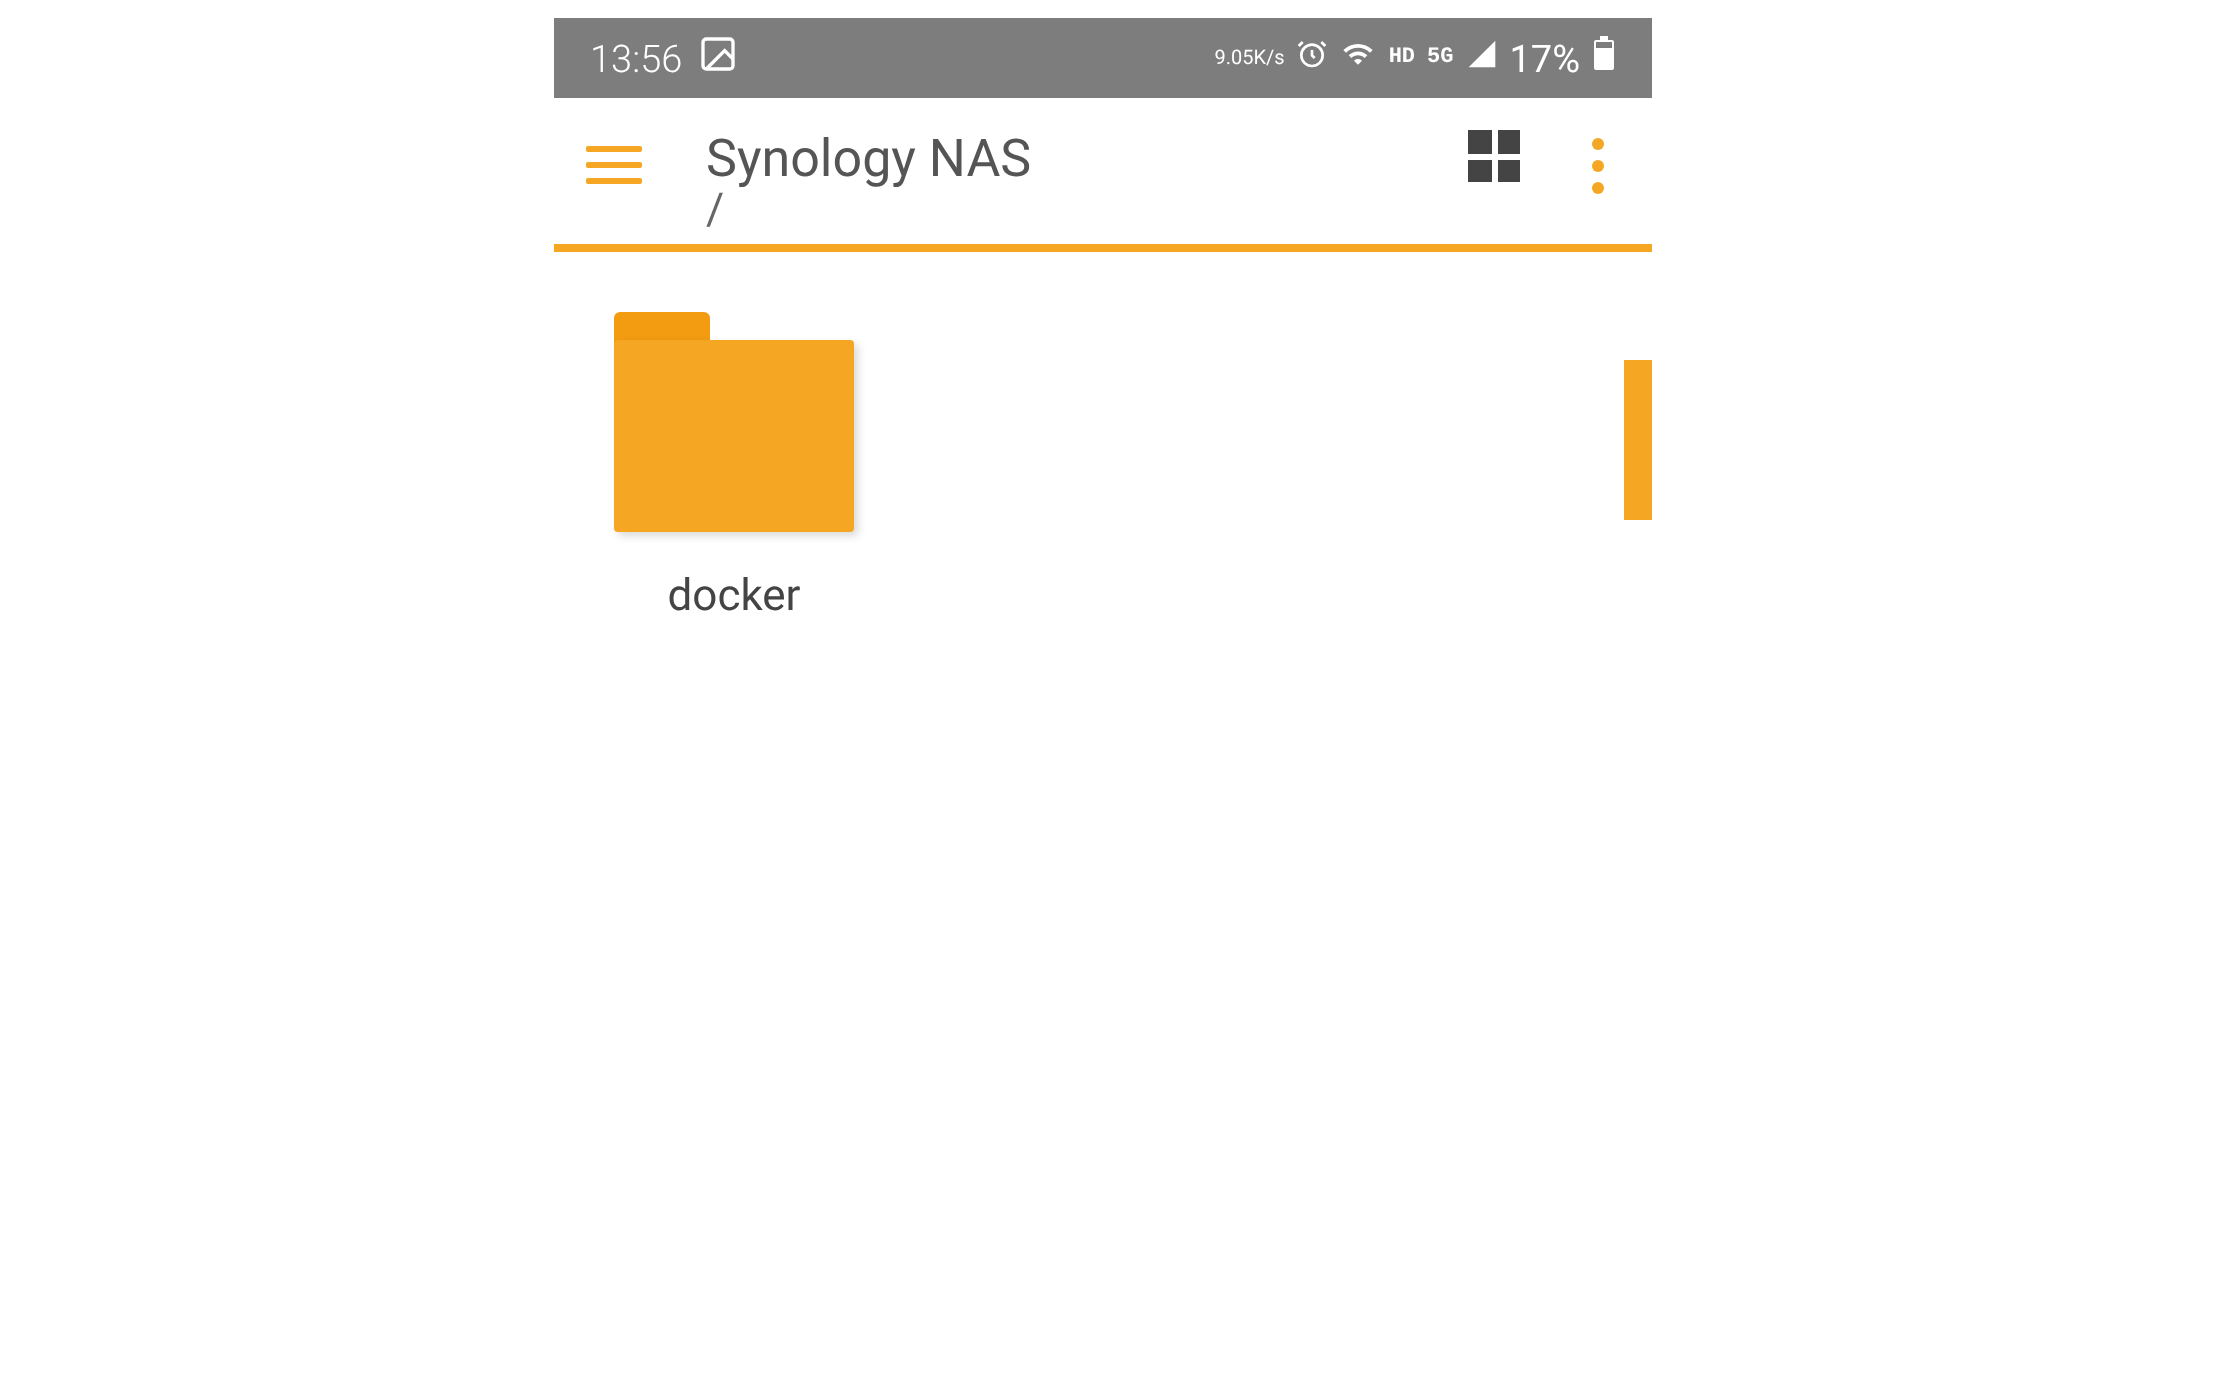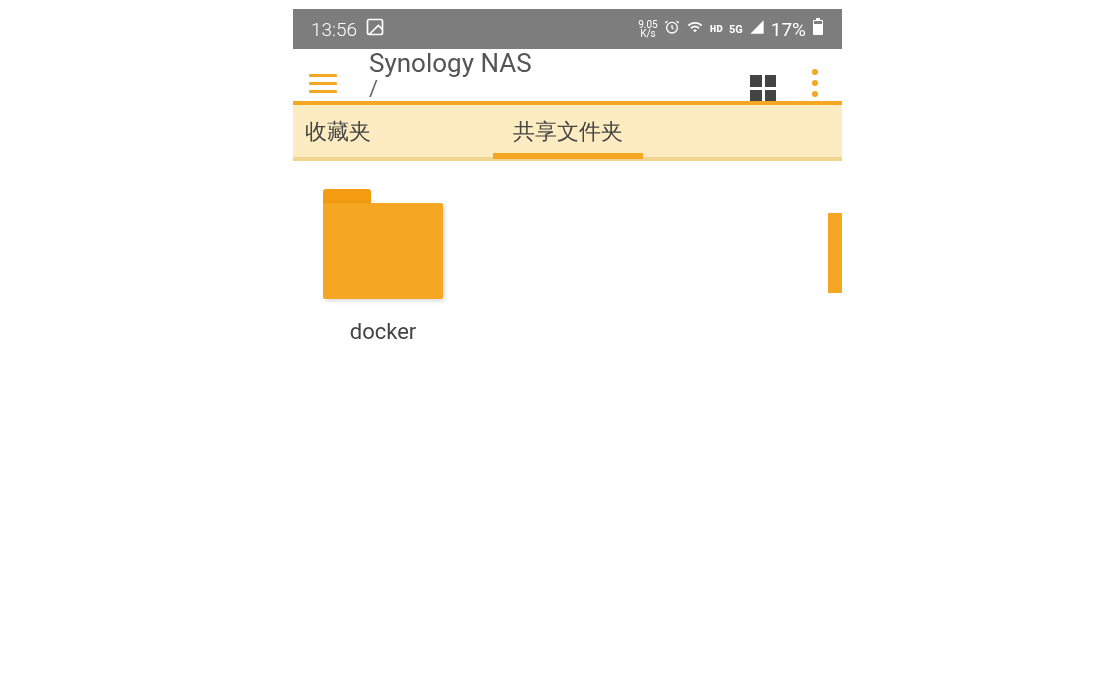--- a/index.html
+++ b/index.html
@@ -5,21 +5,21 @@
     * { margin: 0; padding: 0; box-sizing: border-box; }
     body {
       font-family: -apple-system, BlinkMacSystemFont, "Segoe UI", Roboto, sans-serif;
       background: #fff;
       width: 1108px;
       height: 689px;
       position: relative;
     }
     .phone-container {
       position: absolute;
-      left: 293px;
+      left: 277px;
       top: 9px;
       width: 549px;
       background: #fff;
     }
     .status-bar {
       height: 40px;
       background: #7d7d7d;
       color: #fff;
       display: flex;
       align-items: center;
@@ -33,32 +33,31 @@
       gap: 8px;
     }
     .status-right {
       display: flex;
       align-items: center;
       gap: 6px;
       font-size: 15px;
     }
     .net-speed {
       display: flex;
-      flex-direction: column;
-      align-items: center;
+      flex-direction: row;
       line-height: 0.9;
       font-size: 10px;
     }
     .battery-text { font-size: 19px; }
     .app-bar {
-      height: 52px;
+      height: 73px;
       background: #fff;
       display: flex;
-      align-items: flex-end;
-      padding: 0 16px;
+      align-items: flex-start;
+      padding: 16px 16px;
       position: relative;
     }
     .menu-icon {
       display: flex;
       flex-direction: column;
       gap: 5px;
       cursor: pointer;
       padding: 8px 0;
     }
     .menu-icon span {
@@ -226,21 +225,21 @@
             <path d="M12 9v4l2 2" stroke="#fff" stroke-width="2" fill="none"></path>
             <path d="M5 3L2 6M22 6l-3-3" stroke="#fff" stroke-width="2"></path>
           </svg>
       </span>
       <span>
         <svg width="18" height="16" viewBox="0 0 24 24" fill="#fff">
             <path d="M1 9l2 2c4.97-4.97 13.03-4.97 18 0l2-2C16.93 2.93 7.07 2.93 1 9zm8 8l3 3 3-3c-1.65-1.66-4.34-1.66-6 0zm-4-4l2 2c2.76-2.76 7.24-2.76 10 0l2-2C15.14 9.14 8.87 9.14 5 13z"></path>
           </svg>
       </span>
       <span style="font-size:11px;font-weight:bold;font-family:Liberation Mono, monospace;">HD</span>
-      <span style="font-size:11px;font-weight:bold;">5G</span>
+      <span style="font-size:11px;font-weight:bold;font-family:Liberation Mono, monospace;">5G</span>
       <span>
         <svg width="16" height="16" viewBox="0 0 24 24" fill="#fff">
             <path d="M2 22h20V2L2 22z"></path>
           </svg>
       </span>
       <span class="battery-text">17%</span>
       <span>
         <svg width="12" height="18" viewBox="0 0 12 18" fill="#fff">
             <rect x="1" y="2" width="10" height="15" rx="1" fill="#fff"></rect>
             <rect x="4" y="0" width="4" height="2" fill="#fff"></rect>
@@ -268,26 +267,20 @@
     </div>
     <div class="more-icon">
       <span></span>
         <span></span>
         <span></span>
     </div>
   </div>
 
   <div class="app-bar-divider"></div>
 
-  <div class="tab-bar">
-    <div class="tab tab-fav">收藏夹</div>
-    <div class="tab tab-shared">共享文件夹</div>
-    <div class="tab-bottom-line"></div>
-    <div class="tab-indicator"></div>
-  </div>
 
   <div class="content">
     <div class="tab-side-accent"></div>
 
     <div class="folder-item">
       <div class="folder-icon">
         <div class="folder-tab"></div>
         <div class="folder-body"></div>
       </div>
       <div class="folder-label">docker</div>

